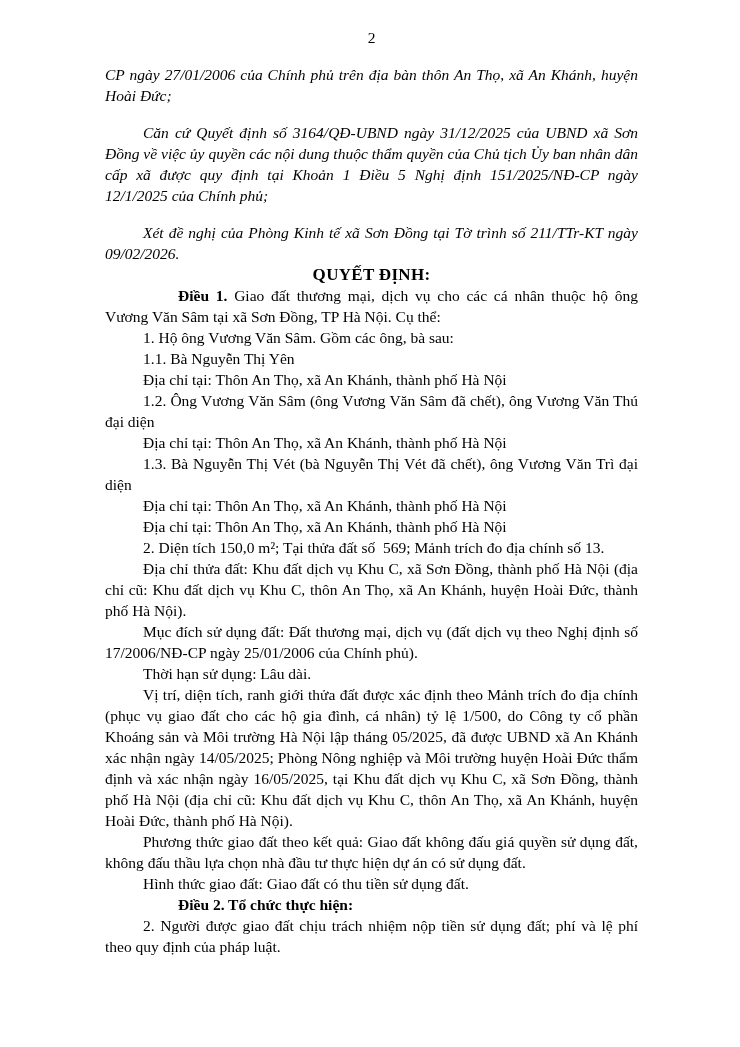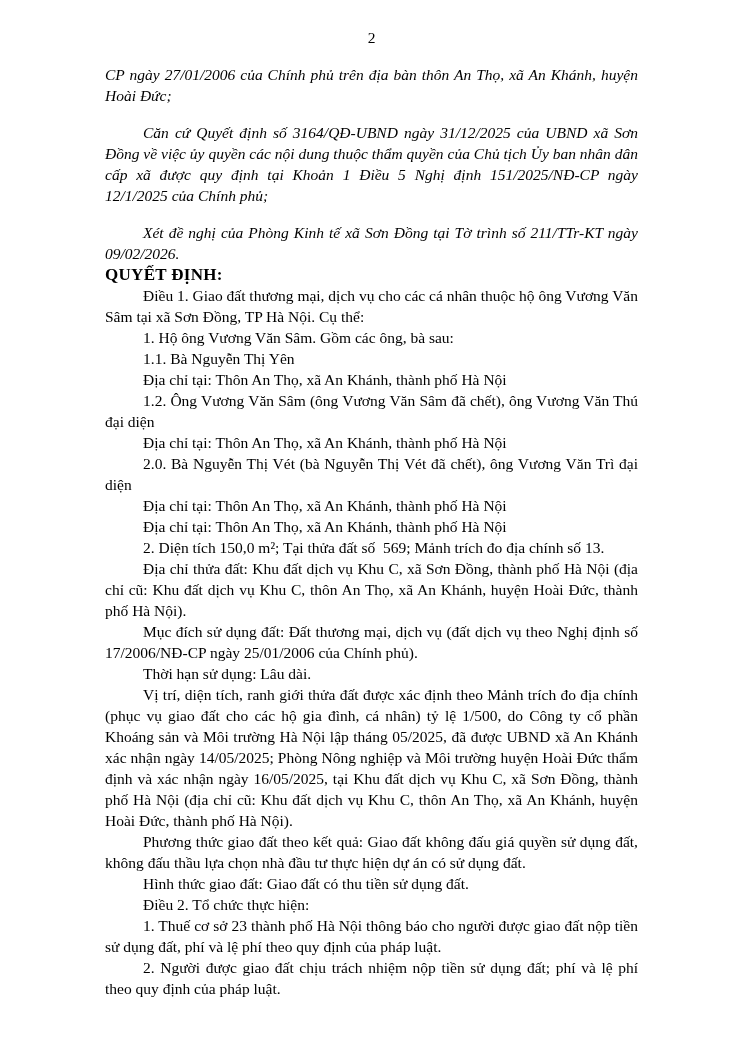--- a/index.html
+++ b/index.html
@@ -27,24 +27,25 @@
     text-align: justify;
     text-indent: 38px;
   }
   p.noindent { text-indent: 0; }
   .pre { font-style: italic; margin-top: 16px; }
   .heading {
     margin: 0;
     font-size: 17px;
     line-height: 21px;
     font-weight: bold;
+    text-align: center;
     text-indent: 0;
     letter-spacing: 0.3px;
   }
-  .bold { font-weight: normal; }
+  .bold { font-weight: bold; margin-left: 35px; }
 </style>
 </head>
 <body>
 
 <div class="sheet">
 
   <div class="page-number">2</div>
 
   <p class="pre noindent">CP ngày 27/01/2006 của Chính phủ trên địa bàn thôn An Thọ, xã An Khánh, huyện Hoài Đức;</p>
   <p class="pre">Căn cứ Quyết định số 3164/QĐ-UBND ngày 31/12/2025 của UBND xã Sơn Đồng về việc ủy quyền các nội dung thuộc thẩm quyền của Chủ tịch Ủy ban nhân dân cấp xã được quy định tại Khoản 1 Điều 5 Nghị định 151/2025/NĐ-CP ngày 12/1/2025 của Chính phủ;</p>
@@ -52,29 +53,28 @@
 
   <p class="heading">QUYẾT ĐỊNH:</p>
 
   <p><span class="bold">Điều 1.</span><span> Giao đất thương mại, dịch vụ cho các cá nhân thuộc hộ ông Vương Văn Sâm tại xã Sơn Đồng, TP Hà Nội. Cụ thể:</span></p>
 
   <p>1. Hộ ông Vương Văn Sâm. Gồm các ông, bà sau:</p>
   <p>1.1. Bà Nguyễn Thị Yên</p>
   <p>Địa chỉ tại: Thôn An Thọ, xã An Khánh, thành phố Hà Nội</p>
   <p>1.2. Ông Vương Văn Sâm (ông Vương Văn Sâm đã chết), ông Vương Văn Thú đại diện</p>
   <p>Địa chỉ tại: Thôn An Thọ, xã An Khánh, thành phố Hà Nội</p>
-  <p>2.0. Bà Nguyễn Thị Vét (bà Nguyễn Thị Vét đã chết), ông Vương Văn Trì đại diện</p>
+  <p>1.3. Bà Nguyễn Thị Vét (bà Nguyễn Thị Vét đã chết), ông Vương Văn Trì đại diện</p>
   <p>Địa chỉ tại: Thôn An Thọ, xã An Khánh, thành phố Hà Nội</p>
   <p>Địa chỉ tại: Thôn An Thọ, xã An Khánh, thành phố Hà Nội</p>
   <p>2. Diện tích 150,0 m²; Tại thửa đất số &nbsp;569; Mảnh trích đo địa chính số 13.</p>
   <p>Địa chỉ thửa đất: Khu đất dịch vụ Khu C, xã Sơn Đồng, thành phố Hà Nội (địa chỉ cũ: Khu đất dịch vụ Khu C, thôn An Thọ, xã An Khánh, huyện Hoài Đức, thành phố Hà Nội).</p>
   <p>Mục đích sử dụng đất: Đất thương mại, dịch vụ (đất dịch vụ theo Nghị định số 17/2006/NĐ-CP ngày 25/01/2006 của Chính phủ).</p>
   <p>Thời hạn sử dụng: Lâu dài.</p>
   <p>Vị trí, diện tích, ranh giới thửa đất được xác định theo Mảnh trích đo địa chính (phục vụ giao đất cho các hộ gia đình, cá nhân) tỷ lệ 1/500, do Công ty cổ phần Khoáng sản và Môi trường Hà Nội lập tháng 05/2025, đã được UBND xã An Khánh xác nhận ngày 14/05/2025; Phòng Nông nghiệp và Môi trường huyện Hoài Đức thẩm định và xác nhận ngày 16/05/2025, tại Khu đất dịch vụ Khu C, xã Sơn Đồng, thành phố Hà Nội (địa chỉ cũ: Khu đất dịch vụ Khu C, thôn An Thọ, xã An Khánh, huyện Hoài Đức, thành phố Hà Nội).</p>
   <p>Phương thức giao đất theo kết quả: Giao đất không đấu giá quyền sử dụng đất, không đấu thầu lựa chọn nhà đầu tư thực hiện dự án có sử dụng đất.</p>
   <p>Hình thức giao đất: Giao đất có thu tiền sử dụng đất.</p>
 
   <p><span class="bold">Điều 2. Tổ chức thực hiện:</span><span></span></p>
 
-  <p>1. Thuế cơ sở 23 thành phố Hà Nội thông báo cho người được giao đất nộp tiền sử dụng đất, phí và lệ phí theo quy định của pháp luật.</p>
   <p>2. Người được giao đất chịu trách nhiệm nộp tiền sử dụng đất; phí và lệ phí theo quy định của pháp luật.</p>
 
 </div>
 
 </body></html>

